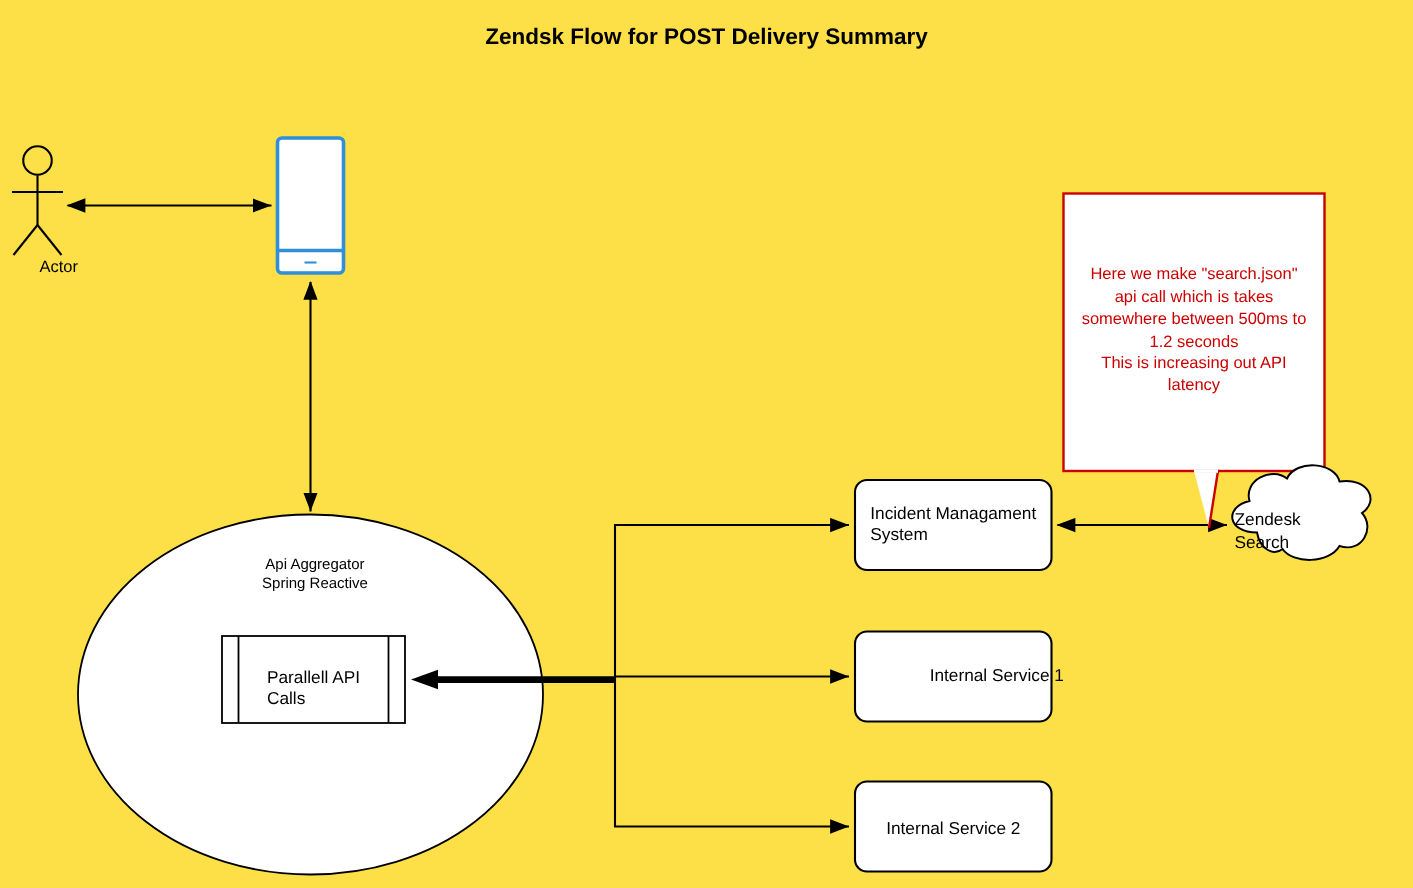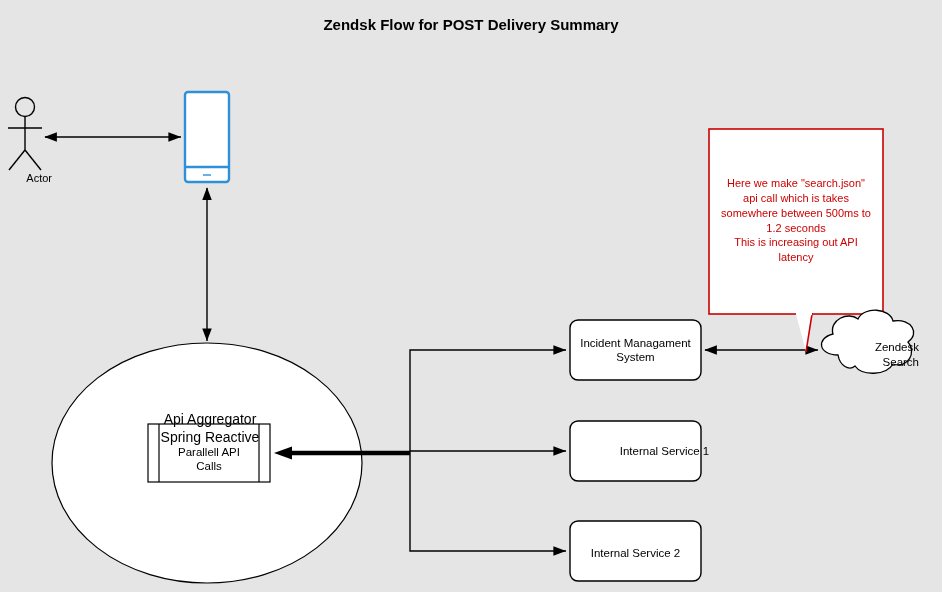--- a/index.html
+++ b/index.html
@@ -7,21 +7,21 @@
     padding: 0;
     background: #ffffff;
   }
   body {
     font-family: "Liberation Sans", sans-serif;
   }
   #canvas {
     position: relative;
     width: 942px;
     height: 592px;
-    background: #e5e5e5;
+    background: #fde047;
     overflow: hidden;
   }
   #title {
     position: absolute;
     left: 0;
     top: 16px;
     width: 942px;
     text-align: center;
     font-size: 15px;
     font-weight: bold;
@@ -33,21 +33,21 @@
     top: 0;
     width: 942px;
     height: 592px;
     pointer-events: none;
   }
   .node-text {
     position: absolute;
     display: flex;
     align-items: center;
     justify-content: center;
-    text-align: center;
+    text-align: left;
     font-size: 11.5px;
     color: #000000;
     line-height: 1.25;
     white-space: pre-line;
   }
   .actor-label {
     position: absolute;
     left: 4px;
     top: 172px;
     width: 48px;
@@ -64,37 +64,36 @@
     font-size: 11px;
     color: #cc0000;
     line-height: 1.35;
     white-space: pre-line;
   }
   .cloud-text {
     position: absolute;
     left: 823px;
     top: 340px;
     width: 96px;
-    text-align: right;
+    text-align: left;
     font-size: 11.5px;
     color: #000000;
     line-height: 1.3;
     white-space: pre-line;
   }
   .ellipse-label {
     position: absolute;
     left: 130px;
     top: 370px;
     width: 160px;
     text-align: center;
-    font-size: 14px;
+    font-size: 10px;
     color: #000000;
     line-height: 1.3;
     white-space: pre-line;
-    margin-top: 40px;
   }
 </style>
 </head>
 <body>
 
 <div id="canvas">
 
   <div id="title">Zendsk Flow for POST Delivery Summary</div>
 
   <svg class="layer" viewBox="0 0 942 592">

